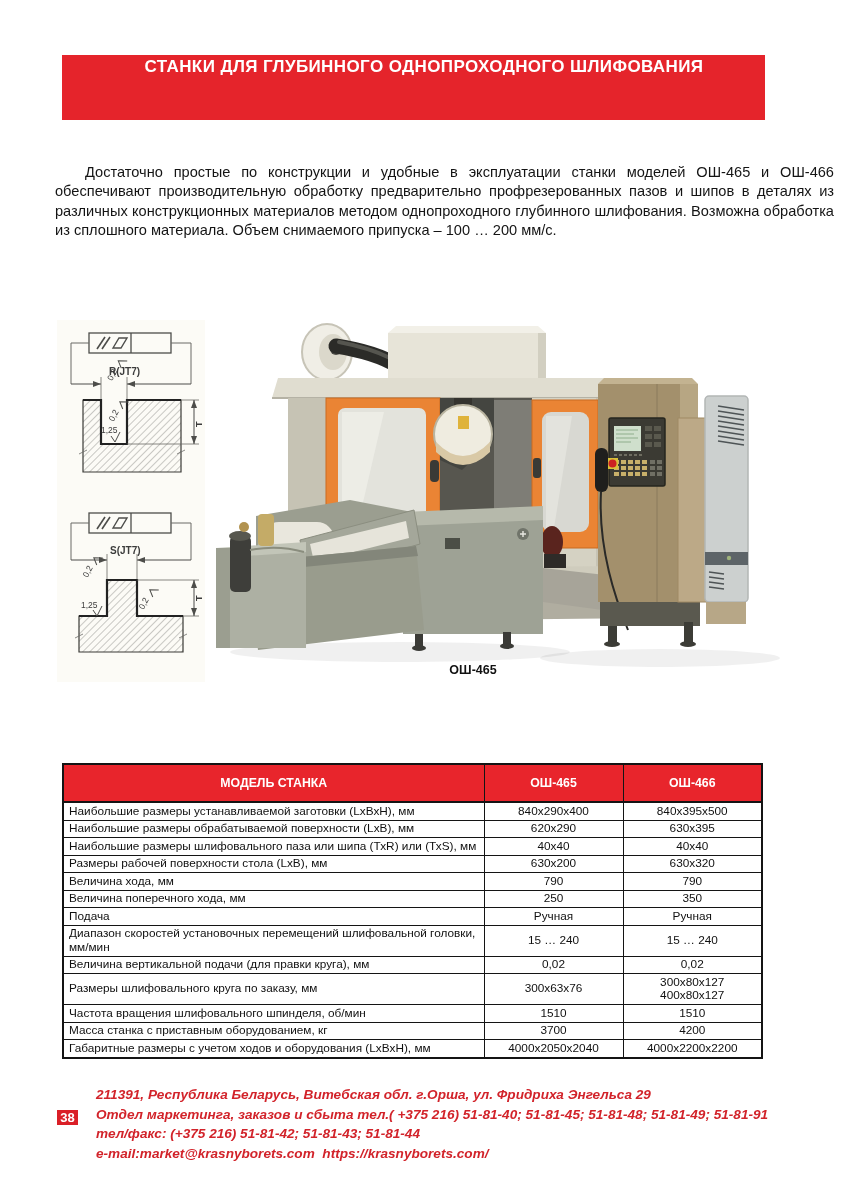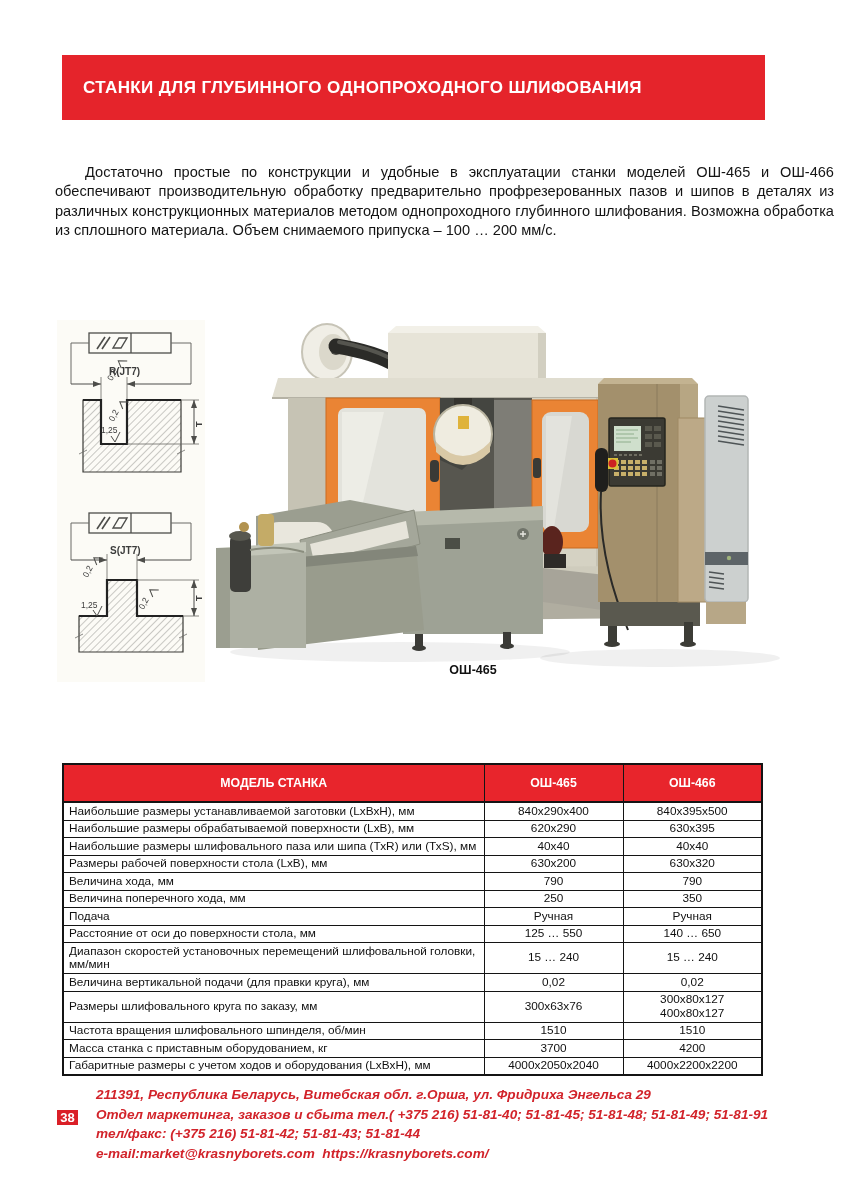--- a/index.html
+++ b/index.html
@@ -4,21 +4,21 @@
 <style>
   html,body{margin:0;padding:0;background:#888;}
   *{box-sizing:border-box;}
   .page{
     position:relative;width:855px;height:1185px;margin:0 auto;background:#ffffff;
     font-family:"Liberation Sans","DejaVu Sans",sans-serif;color:#1b1b1b;overflow:hidden;
   }
   
   .banner{
     position:absolute;left:62px;top:55px;width:703px;height:65px;background:#e5242b;
-    display:flex;flex-direction:column;justify-content:center;padding-left:21px;
+    display:flex;flex-direction:row;justify-content:center;padding-left:21px;
   }
   .banner div{color:#fff;font-weight:bold;font-size:17px;line-height:23px;letter-spacing:.4px;}
   
   .intro{
     position:absolute;left:55px;top:148px;width:779px;
     font-size:14.6px;line-height:19.5px;text-align:justify;text-indent:30px;color:#141414;
   }
   
   .drawing1{position:absolute;left:57px;top:320px;}
   .drawing2{position:absolute;left:57px;top:500px;}
@@ -369,25 +369,20 @@
           <td class="param">Величина поперечного хода, мм</td>
           <td class="val">250</td>
           <td class="val">350</td>
         </tr>
         <tr>
           <td class="param">Подача</td>
           <td class="val">Ручная</td>
           <td class="val">Ручная</td>
         </tr>
         <tr>
-          <td class="param">Расстояние от оси до поверхности стола, мм</td>
-          <td class="val">125 … 550</td>
-          <td class="val">140 … 650</td>
-        </tr>
-        <tr>
           <td class="param">Диапазон скоростей установочных перемещений шлифовальной головки, мм/мин</td>
           <td class="val">15 … 240</td>
           <td class="val">15 … 240</td>
         </tr>
         <tr>
           <td class="param">Величина вертикальной подачи (для правки круга), мм</td>
           <td class="val">0,02</td>
           <td class="val">0,02</td>
         </tr>
         <tr>

